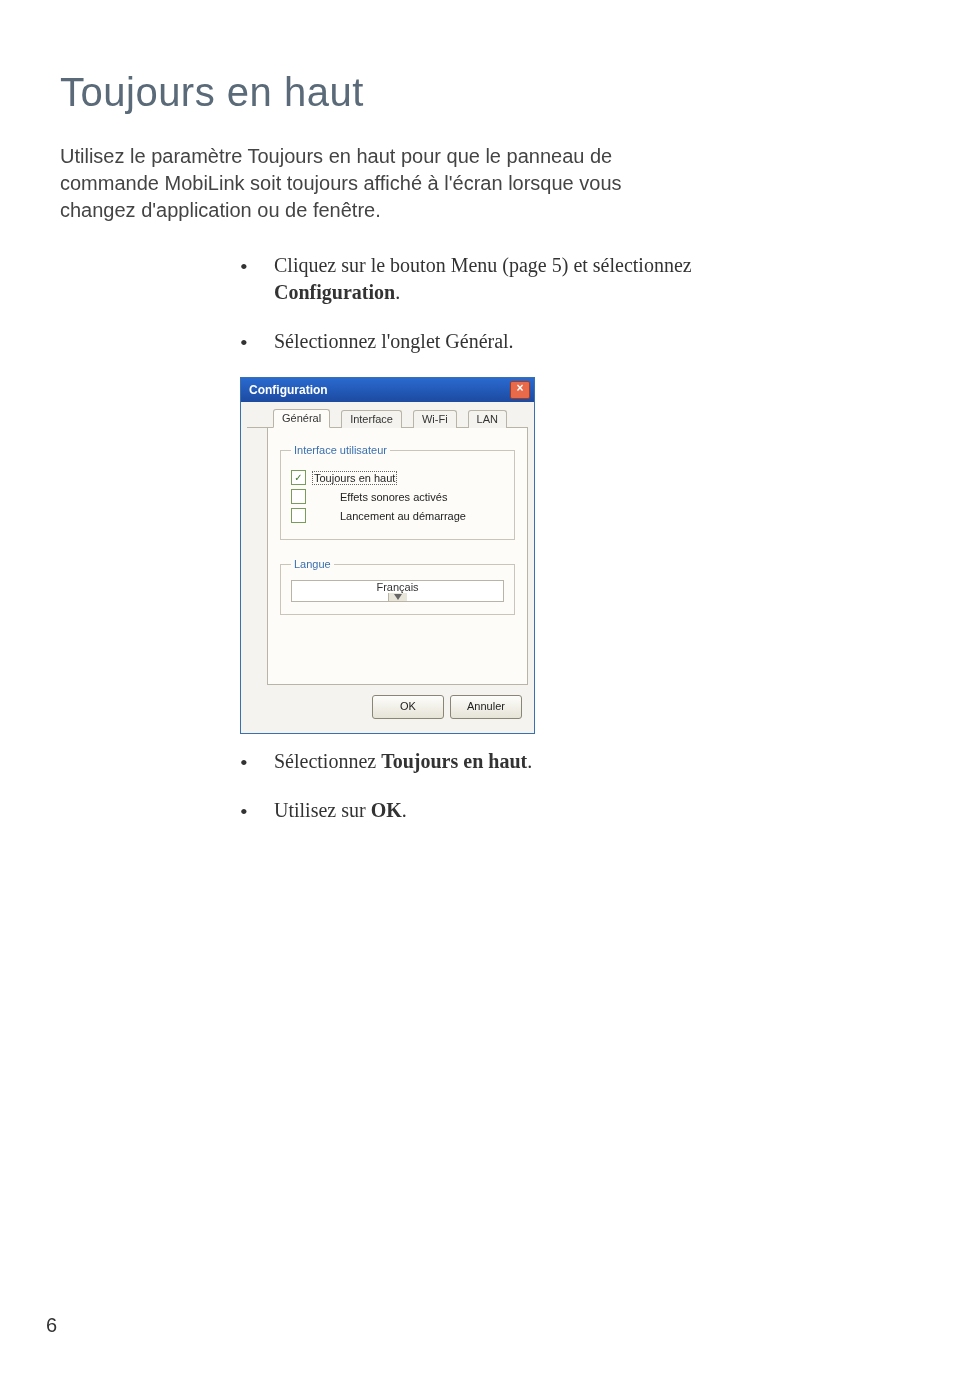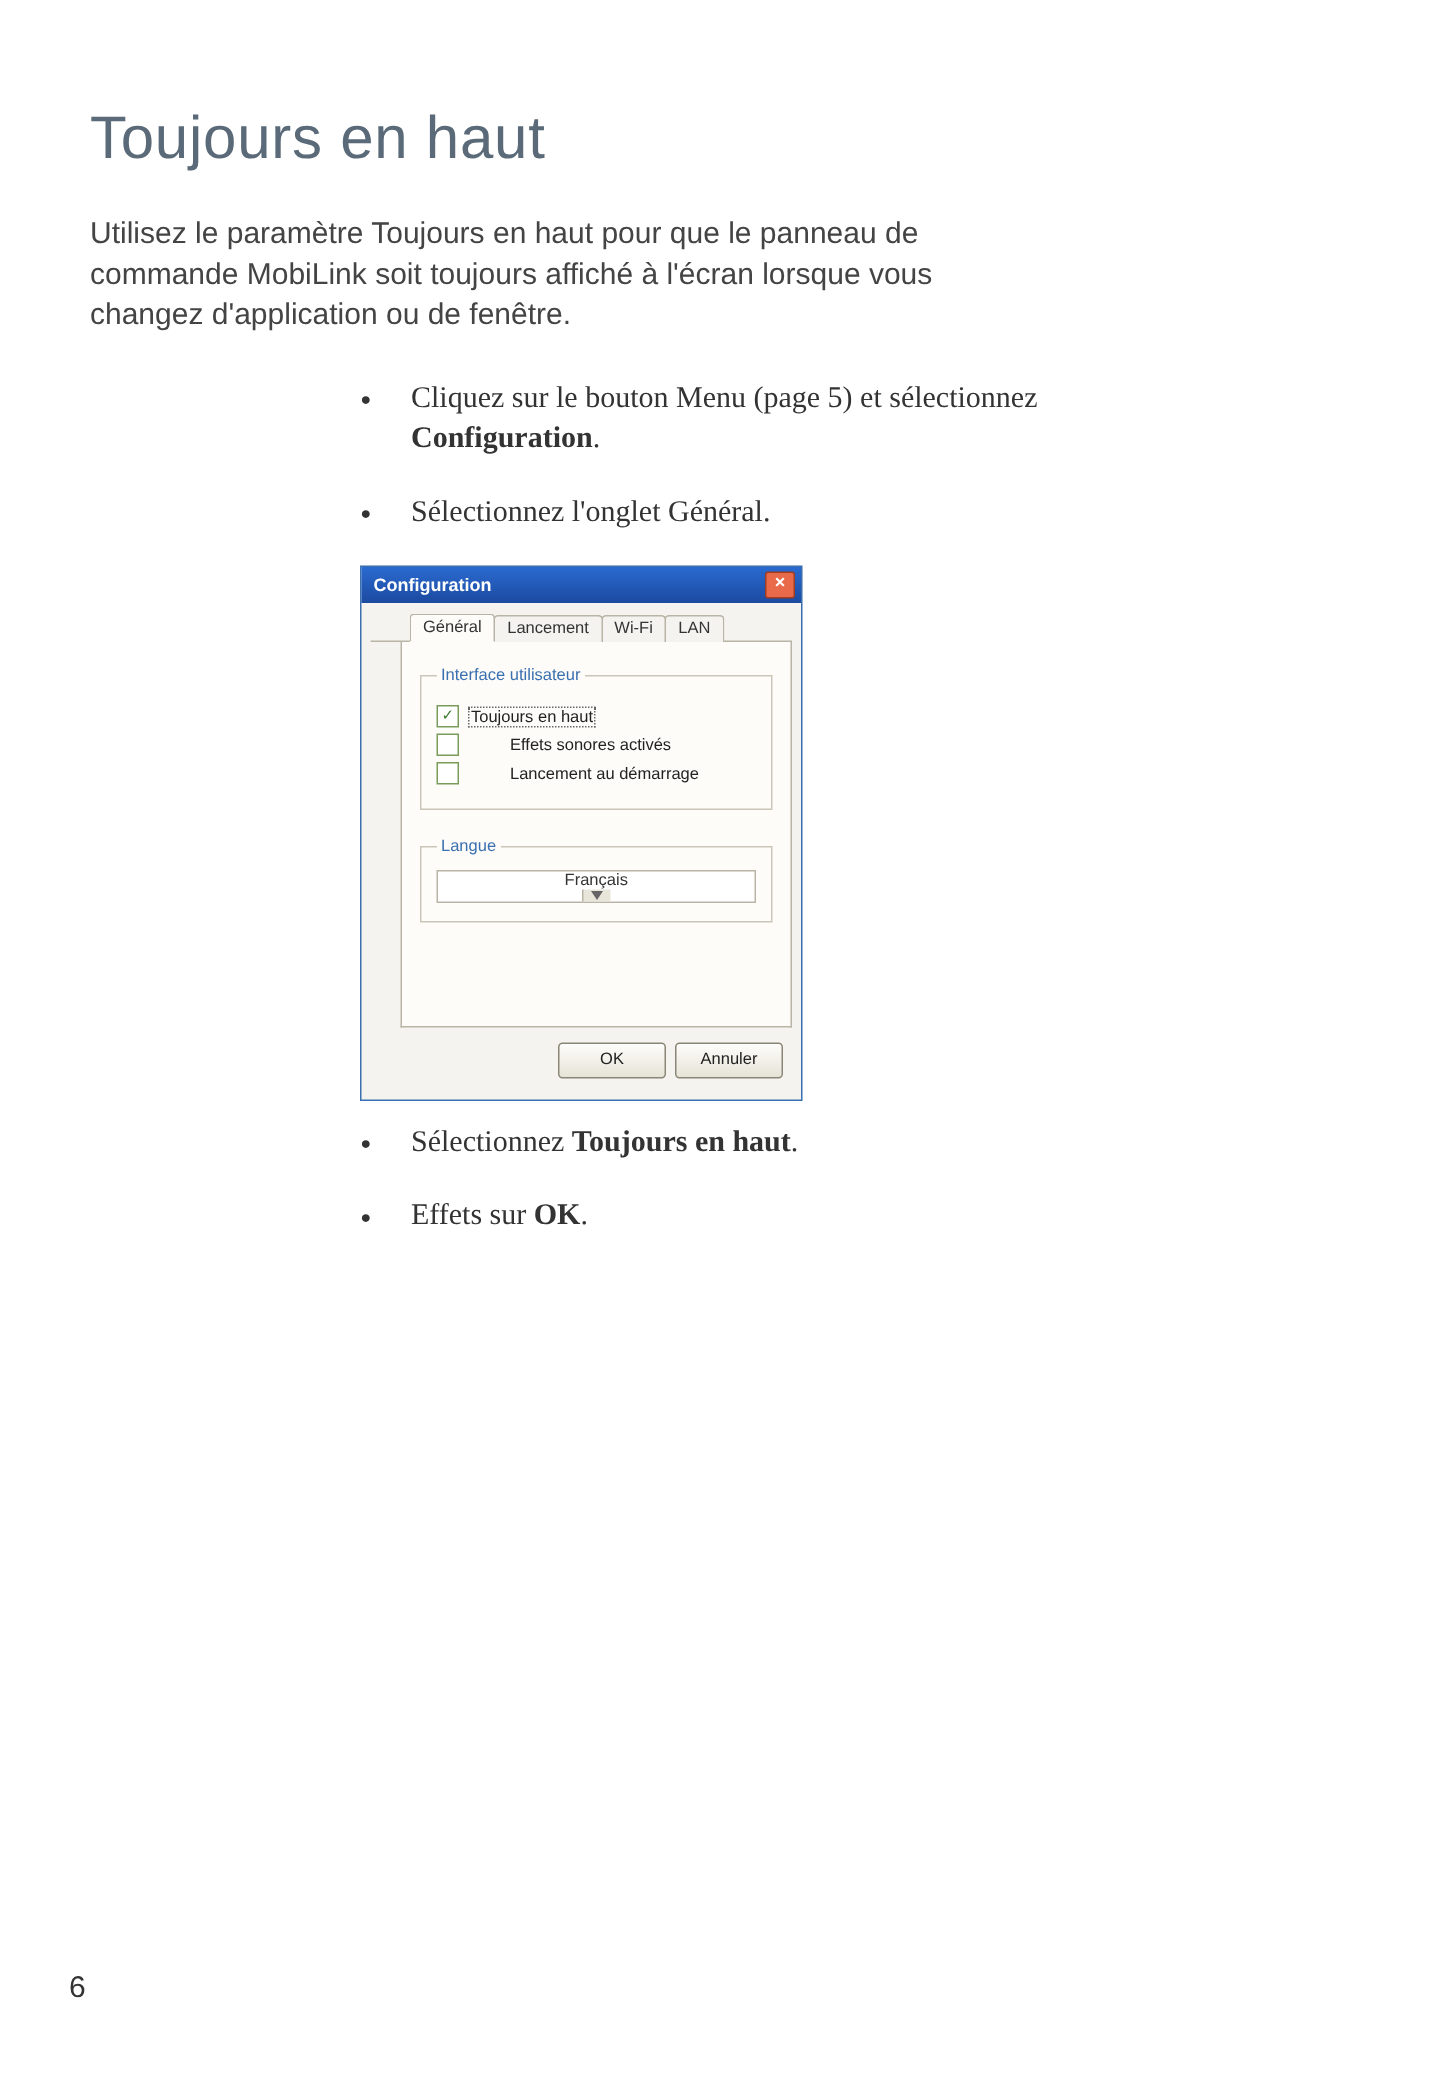--- a/index.html
+++ b/index.html
@@ -89,21 +89,21 @@
     text-align: center;
     border-radius: 2px;
     font-family: Arial, sans-serif;
   }
   .dlg-body {
     padding: 6px 6px 10px 6px;
   }
   .tabs {
     display: flex;
     align-items: flex-end;
-    gap: 0;
+    gap: 12px;
     border-bottom: 1px solid #b8b4a6;
     padding-left: 26px;
   }
   .tab {
     border: 1px solid #b8b4a6;
     border-bottom: none;
     background: #f4f3ef;
     padding: 2px 8px 3px 8px;
     font-size: 11px;
     color: #333;
@@ -236,21 +236,21 @@
           <span>Configuration</span>
           <div class="dlg-close">
             <span>×</span>
           </div>
         </div>
 
         <div class="dlg-body">
 
           <div class="tabs">
             <div class="tab active">Général</div>
-            <div class="tab">Lancement</div>
+            <div class="tab">Interface</div>
             <div class="tab">Wi-Fi</div>
             <div class="tab">LAN</div>
           </div>
 
           <div class="tab-pane">
 
             <fieldset class="groupbox">
               <legend>Interface utilisateur</legend>
 
               <div class="chk-row">
@@ -292,20 +292,20 @@
         </div>
 
       </div>
     </div>
 
     <li>
       <span>Sélectionnez </span><span class="strong">Toujours en haut</span><span>.</span>
     </li>
 
     <li>
-      <span>Effets sur </span><span class="strong">OK</span><span>.</span>
+      <span>Utilisez sur </span><span class="strong">OK</span><span>.</span>
     </li>
 
   </ul>
 
   <div class="page-number">6</div>
 
 </div>
 
 </body></html>

